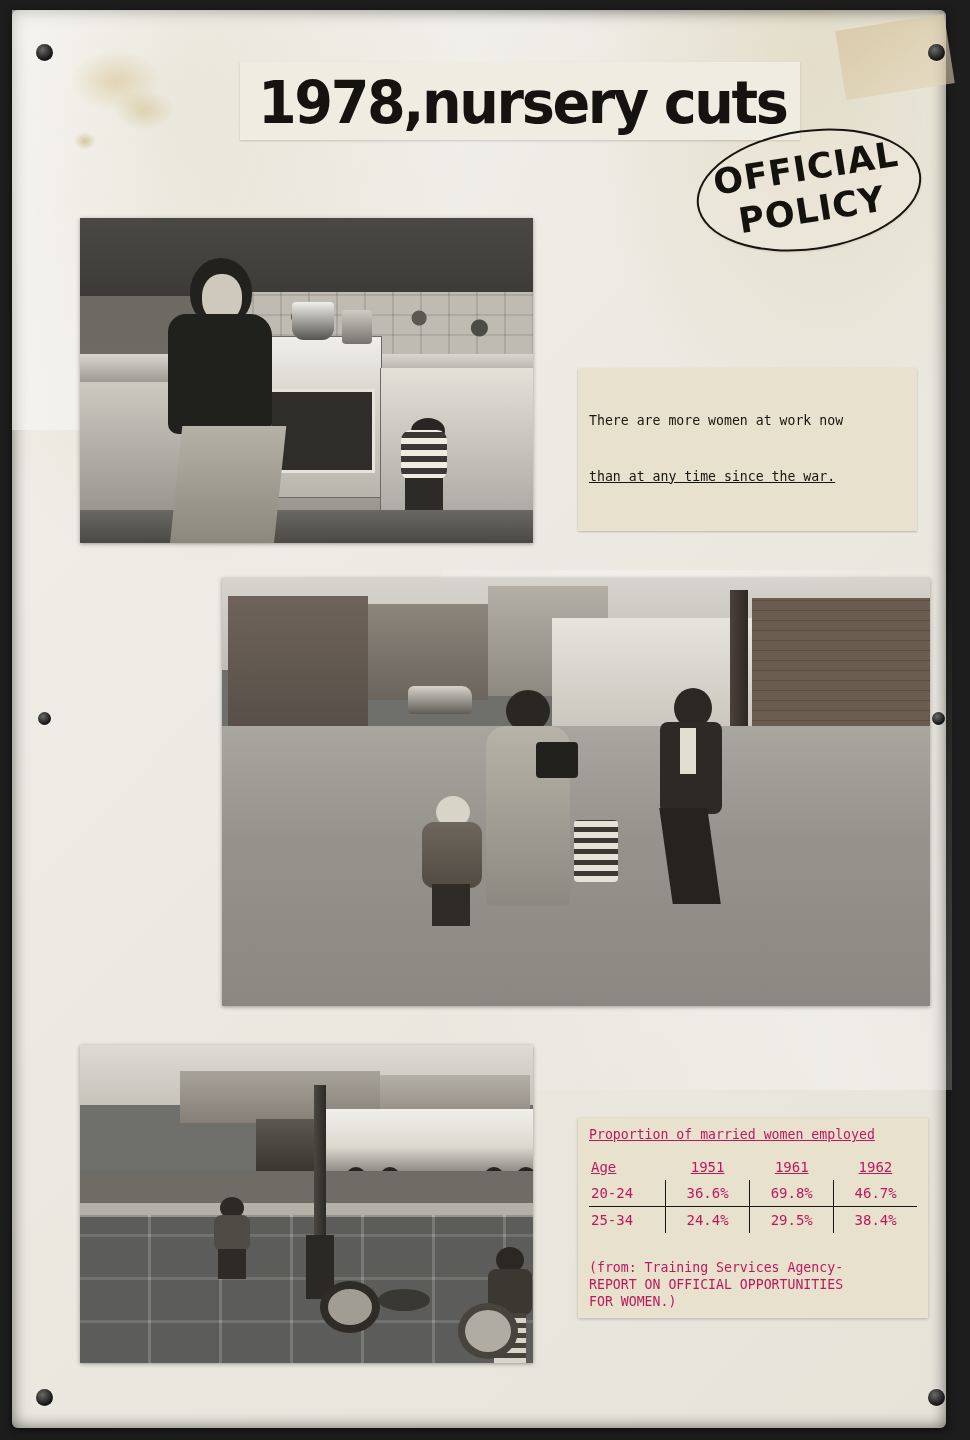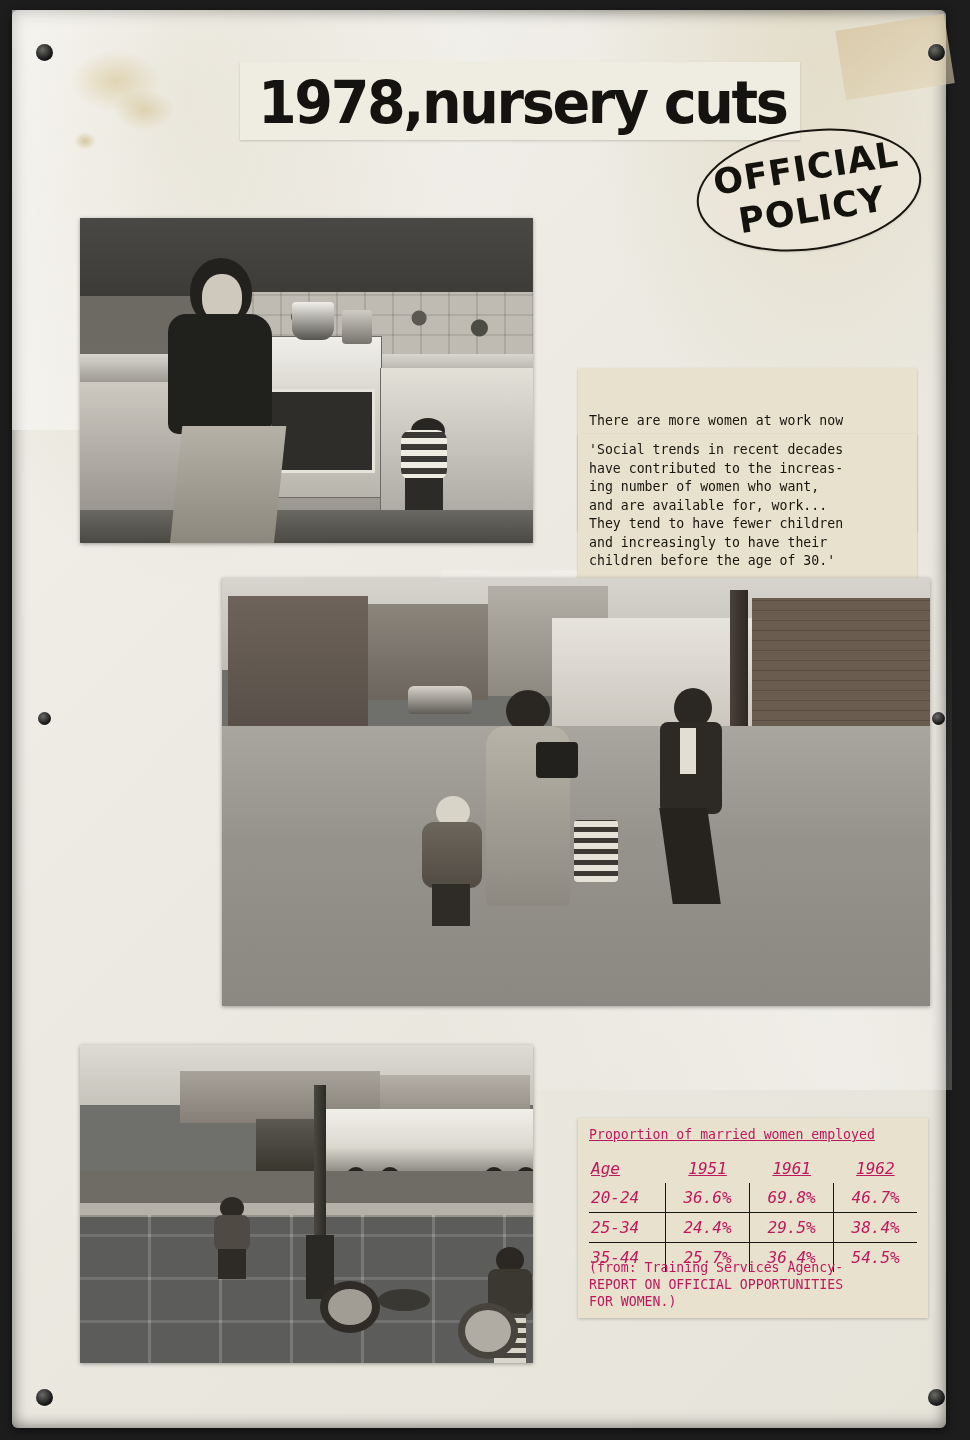--- a/index.html
+++ b/index.html
@@ -260,22 +260,21 @@
     position: absolute; left: 11px; top: 9px;
     font-size: 13.2px;
     text-decoration: underline;
     white-space: nowrap;
   }
   table.stats {
     position: absolute;
     left: 11px; top: 36px;
     width: 328px;
     border-collapse: collapse;
-    font-size: 16px;
-    font-style: italic;
+    font-size: 14px;
   }
   table.stats th, table.stats td {
     padding: 5px 0 5px 0;
     text-align: center;
     font-weight: normal;
     border: 0;
   }
   table.stats th.age, table.stats td.age { text-align: left; padding-left: 2px; width: 74px;}
   table.stats thead th { text-decoration: underline; }
   table.stats tbody tr td { border-top: 1px solid #17150f; }
@@ -336,27 +335,20 @@
           <div class="l"></div>
         </div>
       </div>
     </div>
 
     <div class="textblock" id="quote-1">
       <div>There are more women at work now</div>
       <div class="underlined">than at any time since the war.</div>
     </div>
 
-    <div class="textblock" id="quote-2">'Social trends in recent decades
-have contributed to the increas-
-ing number of women who want,
-and are available for, work...
-They tend to have fewer children
-and increasingly to have their
-children before the age of 30.'</div>
 
     <div class="photo" id="photo-street">
       <div class="sky"></div>
       <div class="st-blockA"></div>
       <div class="st-blockB"></div>
       <div class="st-blockC"></div>
       <div class="st-wall"></div>
       <div class="st-brick"></div>
       <div class="st-tree"></div>
       <div class="st-road"></div>
@@ -426,26 +418,20 @@
             <td>36.6%</td>
             <td>69.8%</td>
             <td>46.7%</td>
           </tr>
           <tr>
             <td class="age">25-34</td>
             <td>24.4%</td>
             <td>29.5%</td>
             <td>38.4%</td>
           </tr>
-          <tr>
-            <td class="age">35-44</td>
-            <td>25.7%</td>
-            <td>36.4%</td>
-            <td>54.5%</td>
-          </tr>
         </tbody>
       </table>
       <div id="table-source">(from: Training Services Agency-
 REPORT ON OFFICIAL OPPORTUNITIES
 FOR WOMEN.)</div>
     </div>
 
     <div class="hole tl"></div>
     <div class="hole tr"></div>
     <div class="hole ml"></div>

